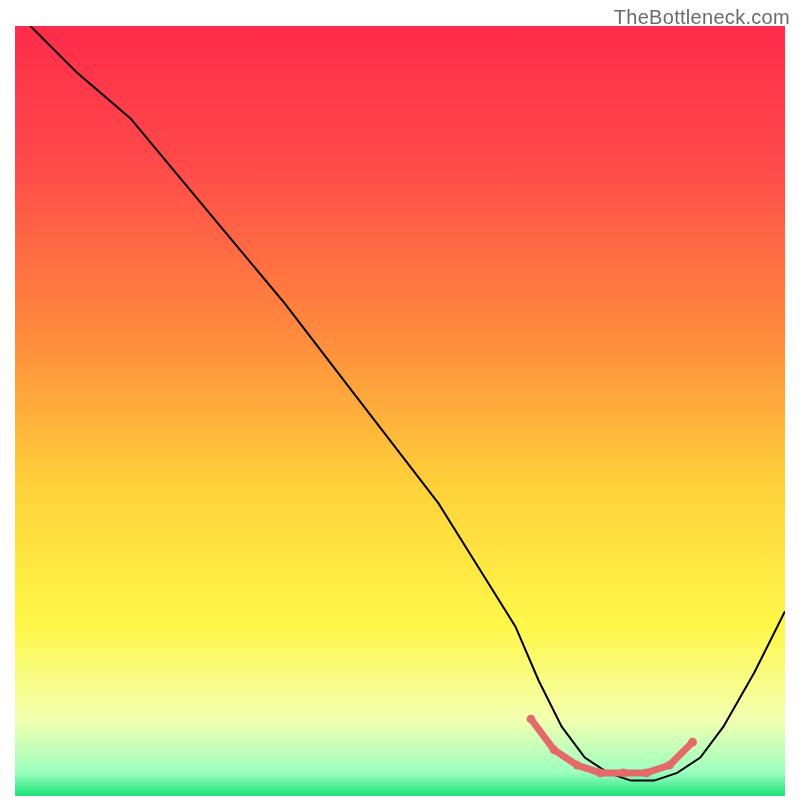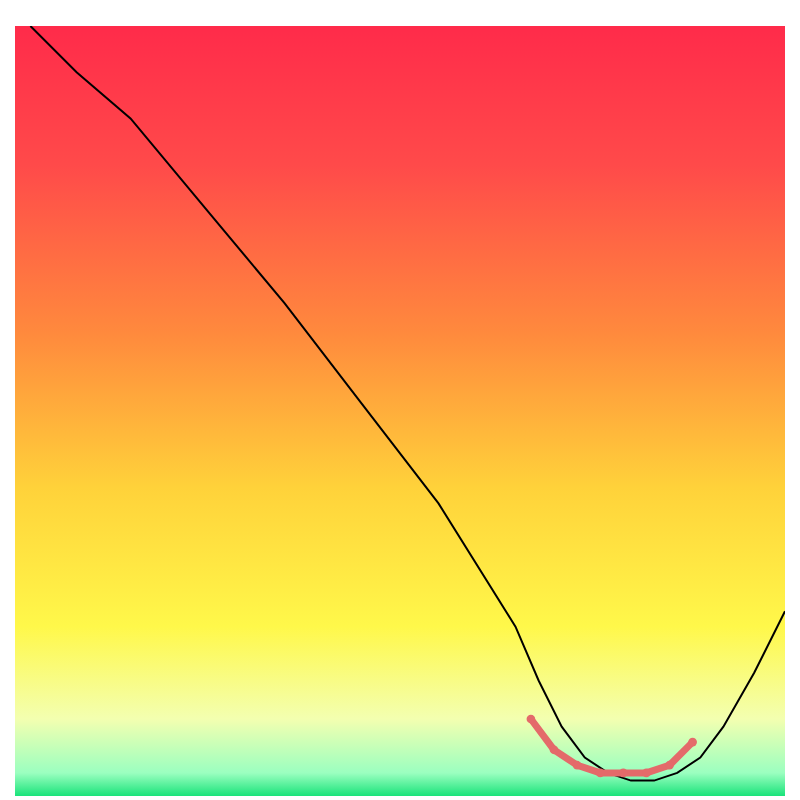--- a/index.html
+++ b/index.html
@@ -34,20 +34,21 @@
   .plot svg {
     width: 100%;
     height: 100%;
     display: block;
   }
 </style>
 </head>
 <body>
 
 <div class="chart-wrap">
+  <div class="watermark">TheBottleneck.com</div>
 
   <div class="plot">
     <svg viewBox="0 0 100 100" preserveAspectRatio="none">
       <defs>
         <linearGradient id="bg-grad" x1="0" y1="0" x2="0" y2="1">
             <stop offset="0%" stop-color="#ff2b4a"></stop>
             <stop offset="18%" stop-color="#ff4a4a"></stop>
             <stop offset="40%" stop-color="#ff8a3d"></stop>
             <stop offset="60%" stop-color="#ffd23a"></stop>
             <stop offset="78%" stop-color="#fff84a"></stop>

